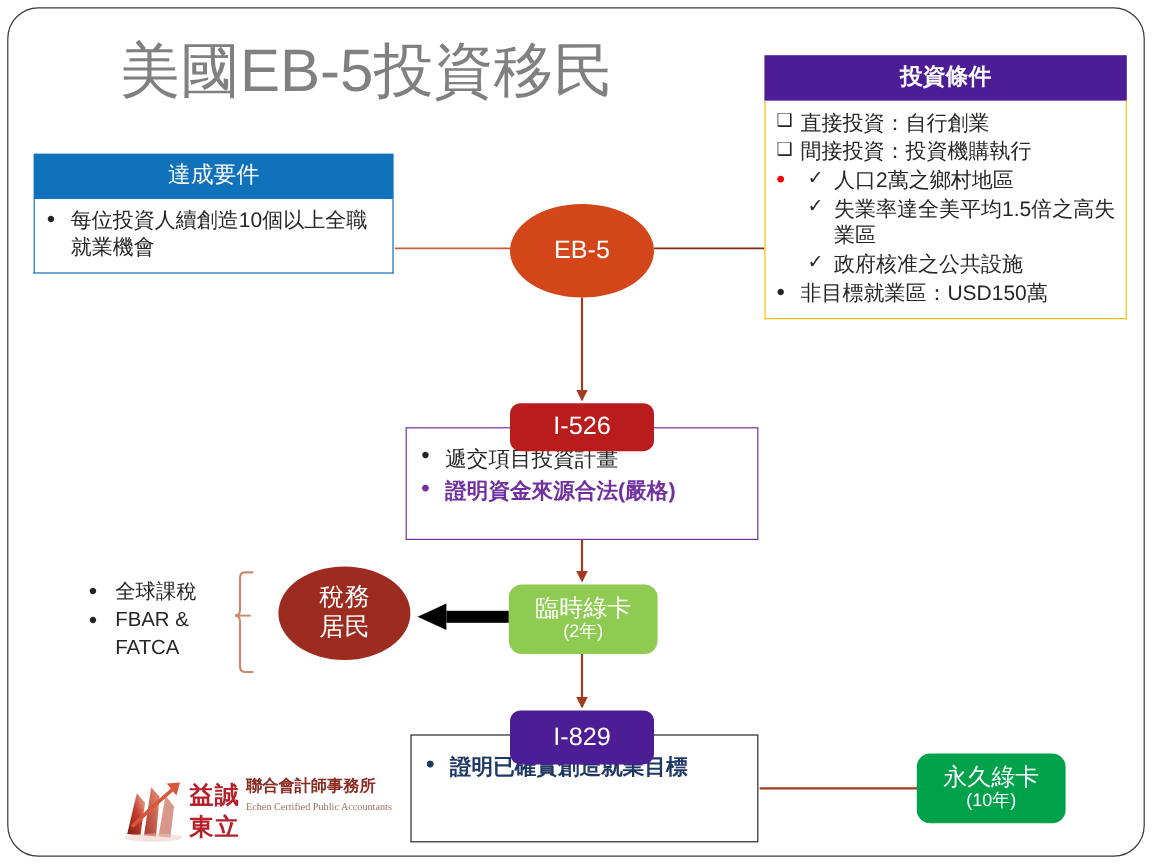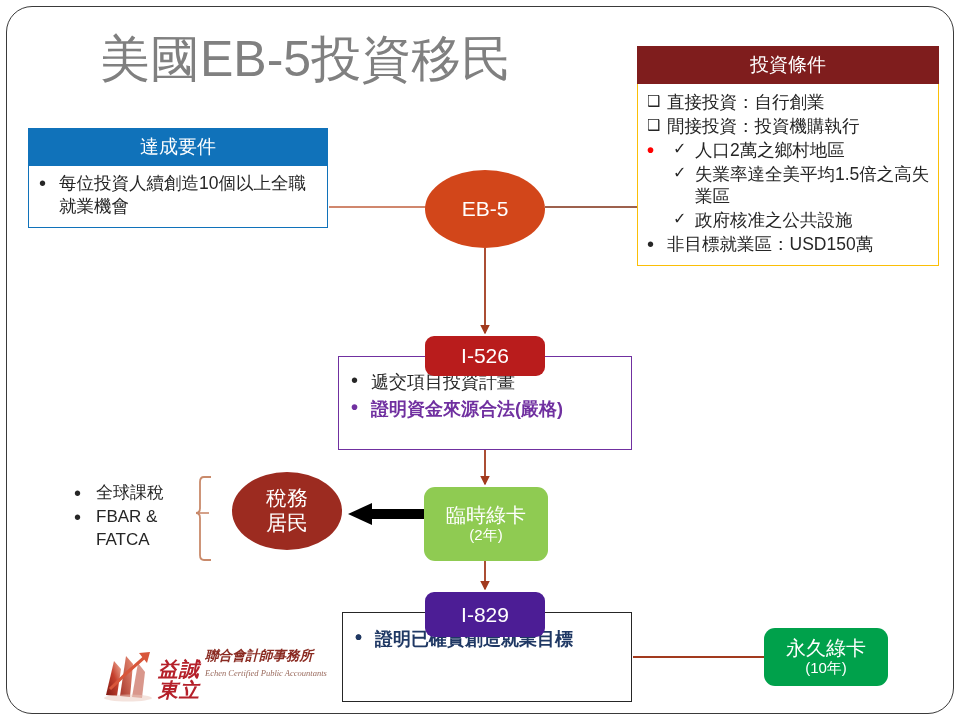--- a/index.html
+++ b/index.html
@@ -37,21 +37,21 @@
     padding:6px 8px 7px 8px;
   }
 
   
   #box-require{left:28px;top:128px;width:300px;}
   #box-require .hdr-bar{background:#1072BA;}
   #box-require .hdr-body{border:1.4px solid #1072BA;border-top:none;min-height:62px;}
 
   
   #box-condition{left:637px;top:46px;width:302px;}
-  #box-condition .hdr-bar{background:#7f1d1d;}
+  #box-condition .hdr-bar{background:#4c1d95;font-weight:bold;}
   #box-condition .hdr-body{border:1.4px solid #FBBF07;border-top:none;padding:7px 7px 8px 7px;}
 
   
   ul.bl{margin:0;padding:0;list-style:none;}
   ul.bl li{
     position:relative;padding-left:22px;margin:0 0 1px 0;
     font-size:17.5px;line-height:1.3;color:#262626;
   }
   ul.bl li.lvl2{padding-left:50px;}
   .mk{position:absolute;left:2px;top:0;width:18px;text-align:left;}
@@ -78,21 +78,21 @@
   }
   #i526{
     left:425px;top:336px;width:120px;height:40px;border-radius:9px;
     background:#b91c1c;font-size:21px;z-index:4;
   }
   #i829{
     left:425px;top:592px;width:120px;height:45px;border-radius:9px;
     background:#4c1d95;font-size:21px;z-index:4;
   }
   #temp-card{
-    left:424px;top:487px;width:124px;height:74px;border-radius:11px;
+    left:424px;top:487px;width:124px;height:58px;border-radius:11px;
     background:#8FCB52;font-size:20px;line-height:1.12;z-index:4;
   }
   #perm-card{
     left:764px;top:628px;width:124px;height:58px;border-radius:11px;
     background:#00A14B;font-size:20px;line-height:1.12;z-index:4;
   }
   .sub{font-size:15px;}
 
   
   .panel{
@@ -106,21 +106,21 @@
   
   #tax-list{position:absolute;left:70px;top:482px;width:125px;}
   #tax-list li{font-size:17px;line-height:1.34;padding-left:26px;}
   #tax-list .mk{left:4px;}
   svg.ov{position:absolute;left:0;top:0;width:960px;height:720px;overflow:visible;pointer-events:none;}
 
   
   #logo{position:absolute;left:100px;top:645px;width:240px;height:62px;}
   #logo .mark{position:absolute;left:0;top:2px;width:56px;height:56px;}
   #logo .txt{position:absolute;left:58px;top:2px;}
-  .lg-row{display:flex;align-items:flex-end;line-height:1;margin-bottom:1px;font-style:italic;}
+  .lg-row{display:flex;align-items:center;line-height:1;margin-bottom:1px;}
   .lg-cjk{
     font-family:"Liberation Serif","DejaVu Serif",serif;
     font-size:20px;font-weight:bold;color:#B5202A;letter-spacing:1px;
   }
   .lg-right{margin-left:5px;}
   .lg-cn{
     font-family:"Liberation Serif","DejaVu Serif",serif;
     font-size:13.5px;font-weight:bold;color:#8A2B22;line-height:1.05;white-space:nowrap;
   }
   .lg-en{

